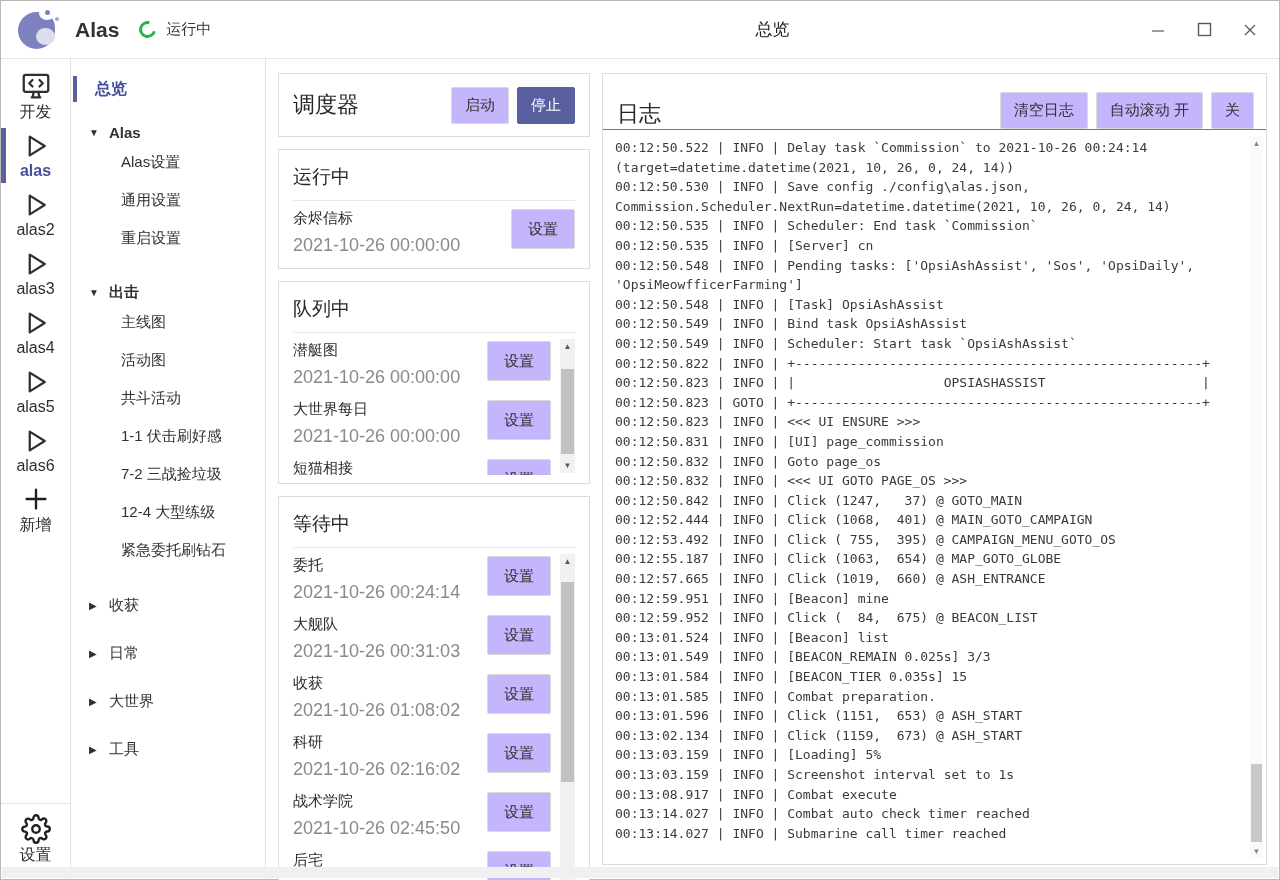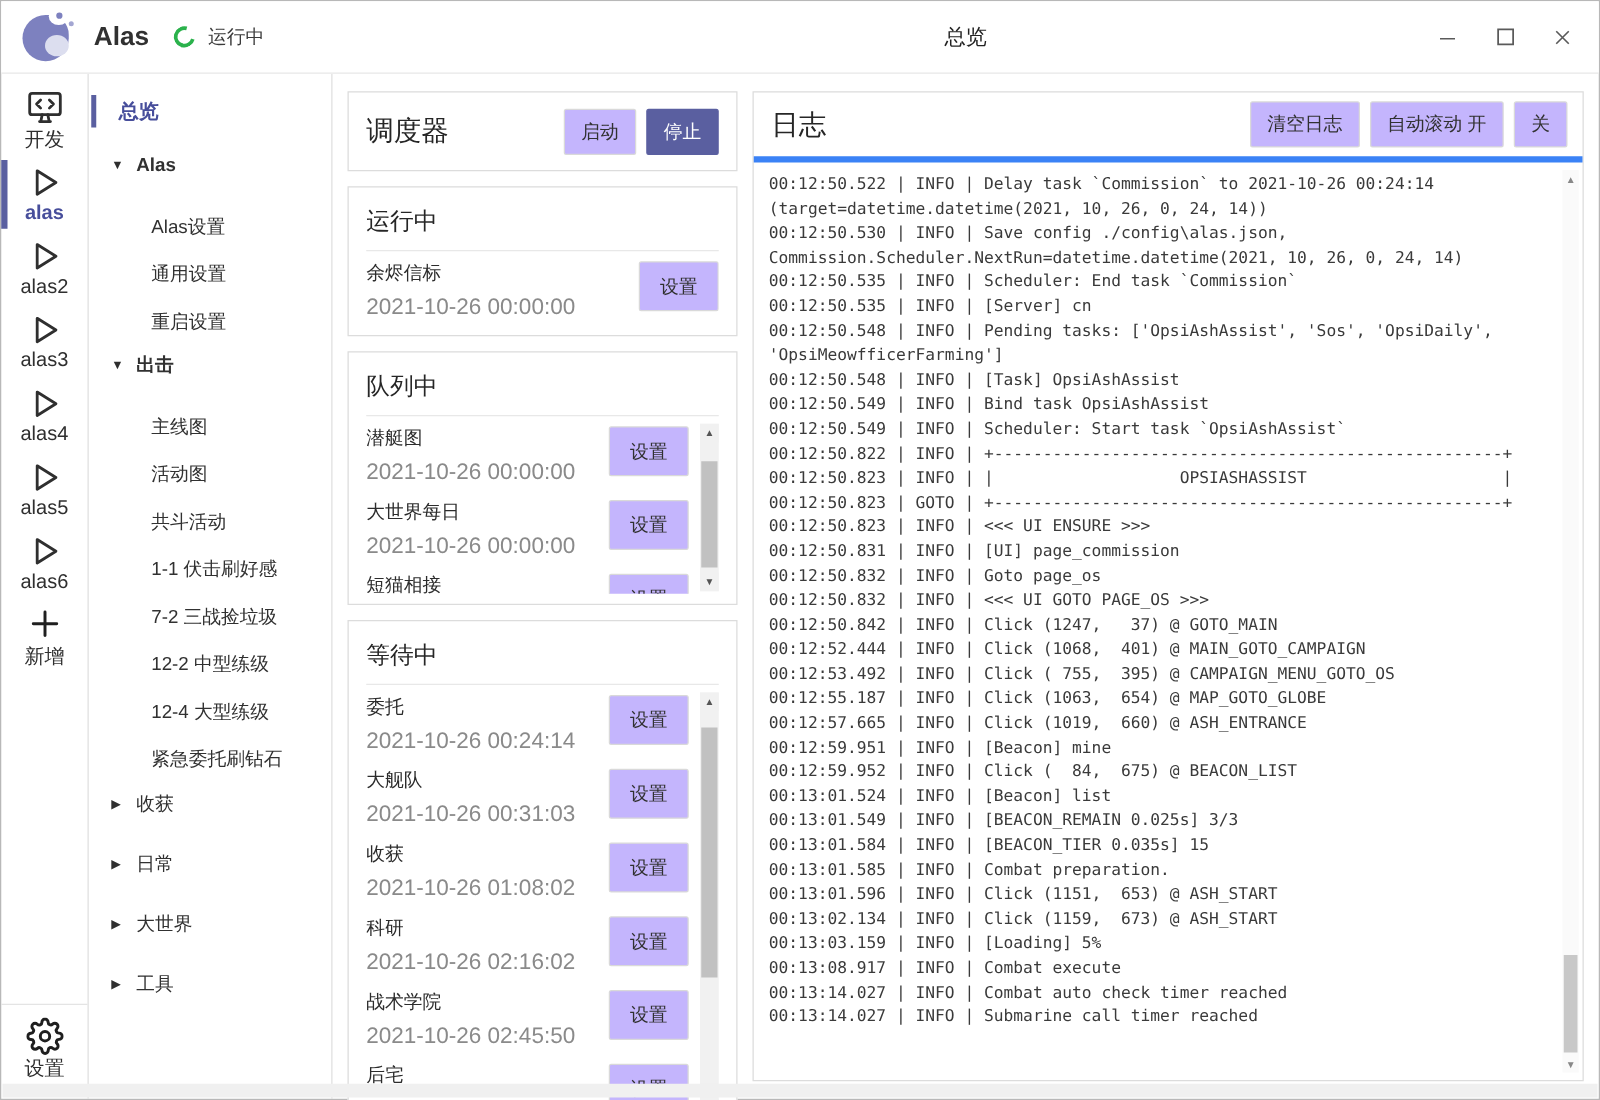--- a/index.html
+++ b/index.html
@@ -41,21 +41,21 @@
   .rail-bottom{margin-top:auto;padding:6px 0 10px;border-top:1px solid #e4e4e4;}
 
   
   .menu{width:195px;flex:0 0 195px;border-right:1px solid var(--border);padding-top:12px;overflow:hidden;}
   .menu-item{position:relative;height:36px;display:flex;align-items:center;padding-left:24px;font-size:16px;cursor:pointer;}
   .menu-item.active{color:var(--active);font-weight:bold;}
   .menu-item.active::before{content:"";position:absolute;left:2px;top:5px;bottom:5px;width:4px;background:var(--accent);}
   .menu-group{height:42px;display:flex;align-items:center;padding-left:18px;font-size:15px;font-weight:bold;cursor:pointer;margin-top:4px;}
   .menu-group.collapsed{font-weight:normal;height:44px;}
   .menu-group .caret{font-size:10px;color:#2f2f2f;width:20px;display:inline-block;}
-  .menu-sub{height:38px;display:flex;align-items:flex-end;padding-left:50px;font-size:15px;cursor:pointer;}
+  .menu-sub{height:38px;display:flex;align-items:flex-start;padding-left:50px;font-size:15px;cursor:pointer;}
 
   
   main{flex:1;display:flex;gap:12px;padding:14px 12px 14px 12px;min-width:0;}
   .left-col{width:312px;flex:0 0 312px;display:flex;flex-direction:column;}
   .panel{background:#fff;border:1px solid var(--panel-border);}
   .btn{font-family:"Liberation Sans", sans-serif;font-size:15px;color:#313131;background:#c4b5fd;border:1px solid #d9d9d9;border-radius:2px;padding:8px 13px;cursor:pointer;white-space:nowrap;}
   .btn.primary{background:var(--accent);border-color:var(--accent);color:#fff;}
 
   .scheduler{height:64px;flex:0 0 64px;display:flex;align-items:center;padding:0 14px;margin-bottom:12px;}
   .panel-title{font-size:22px;color:#262626;}
@@ -73,21 +73,21 @@
   .task-row .btn{margin-left:auto;width:64px;height:40px;padding:0;flex:0 0 64px;}
 
   
   .sbar{position:absolute;right:0;top:6px;bottom:2px;width:15px;background:var(--sb-track);}
   .sbar .arr{position:absolute;left:0;width:15px;height:15px;display:flex;align-items:center;justify-content:center;font-size:8px;color:#555;background:var(--sb-track);}
   .sbar .arr.up{top:0;} .sbar .arr.down{bottom:0;}
   .sbar .thumb{position:absolute;left:1px;width:13px;background:var(--sb-thumb);}
 
   
   .log-panel{flex:1;display:flex;flex-direction:column;min-width:0;}
-  .log-header{height:56px;flex:0 0 56px;display:flex;align-items:center;padding:0 12px 0 14px;border-bottom:5px solid #3b82f6;}
+  .log-header{height:56px;flex:0 0 56px;display:flex;align-items:flex-end;padding:0 12px 0 14px;border-bottom:1px solid #3b82f6;}
   .log-btns{margin-left:auto;display:flex;gap:8px;}
   .log-body{flex:1;position:relative;padding:8px 22px 6px 12px;overflow:hidden;}
   .log-line{font-family:"DejaVu Sans Mono", monospace;font-size:13px;line-height:19.6px;color:#3a3a3a;white-space:pre;}
   .log-sbar{position:absolute;right:3px;top:6px;bottom:6px;width:13px;background:#fafafa;}
   .log-sbar .arr{position:absolute;left:0;width:13px;height:14px;display:flex;align-items:center;justify-content:center;font-size:8px;color:#888;}
   .log-sbar .arr.up{top:0;} .log-sbar .arr.down{bottom:0;}
   .log-sbar .thumb{position:absolute;left:1px;width:11px;background:#c8c8c8;}
 
   .bottom-strip{position:absolute;left:1px;right:1px;bottom:1px;height:11px;background:#f0f0f0;}
 </style>
@@ -240,23 +240,20 @@
           <span>活动图</span>
         </div>
         <div class="menu-sub">
           <span>共斗活动</span>
         </div>
         <div class="menu-sub">
           <span>1-1 伏击刷好感</span>
         </div>
         <div class="menu-sub">
           <span>7-2 三战捡垃圾</span>
-        </div>
-        <div class="menu-sub">
-          <span>12-2 中型练级</span>
         </div>
         <div class="menu-sub">
           <span>12-4 大型练级</span>
         </div>
         <div class="menu-sub">
           <span>紧急委托刷钻石</span>
         </div>
         <div class="menu-group collapsed">
           <span class="caret">▶</span>
           <span>收获</span>
@@ -438,20 +435,21 @@
               <div class="log-line">00:12:57.665 | INFO | Click (1019,  660) @ ASH_ENTRANCE</div>
               <div class="log-line">00:12:59.951 | INFO | [Beacon] mine</div>
               <div class="log-line">00:12:59.952 | INFO | Click (  84,  675) @ BEACON_LIST</div>
               <div class="log-line">00:13:01.524 | INFO | [Beacon] list</div>
               <div class="log-line">00:13:01.549 | INFO | [BEACON_REMAIN 0.025s] 3/3</div>
               <div class="log-line">00:13:01.584 | INFO | [BEACON_TIER 0.035s] 15</div>
               <div class="log-line">00:13:01.585 | INFO | Combat preparation.</div>
               <div class="log-line">00:13:01.596 | INFO | Click (1151,  653) @ ASH_START</div>
               <div class="log-line">00:13:02.134 | INFO | Click (1159,  673) @ ASH_START</div>
               <div class="log-line">00:13:03.159 | INFO | [Loading] 5%</div>
+              <div class="log-line">00:13:03.159 | INFO | Screenshot interval set to 1s</div>
               <div class="log-line">00:13:08.917 | INFO | Combat execute</div>
               <div class="log-line">00:13:14.027 | INFO | Combat auto check timer reached</div>
               <div class="log-line">00:13:14.027 | INFO | Submarine call timer reached</div>
             </div>
           <div class="log-sbar">
             <span class="arr up">▲</span>
             <span class="thumb" style="bottom:16px;height:78px;"></span>
             <span class="arr down">▼</span>
           </div>
         </div>

